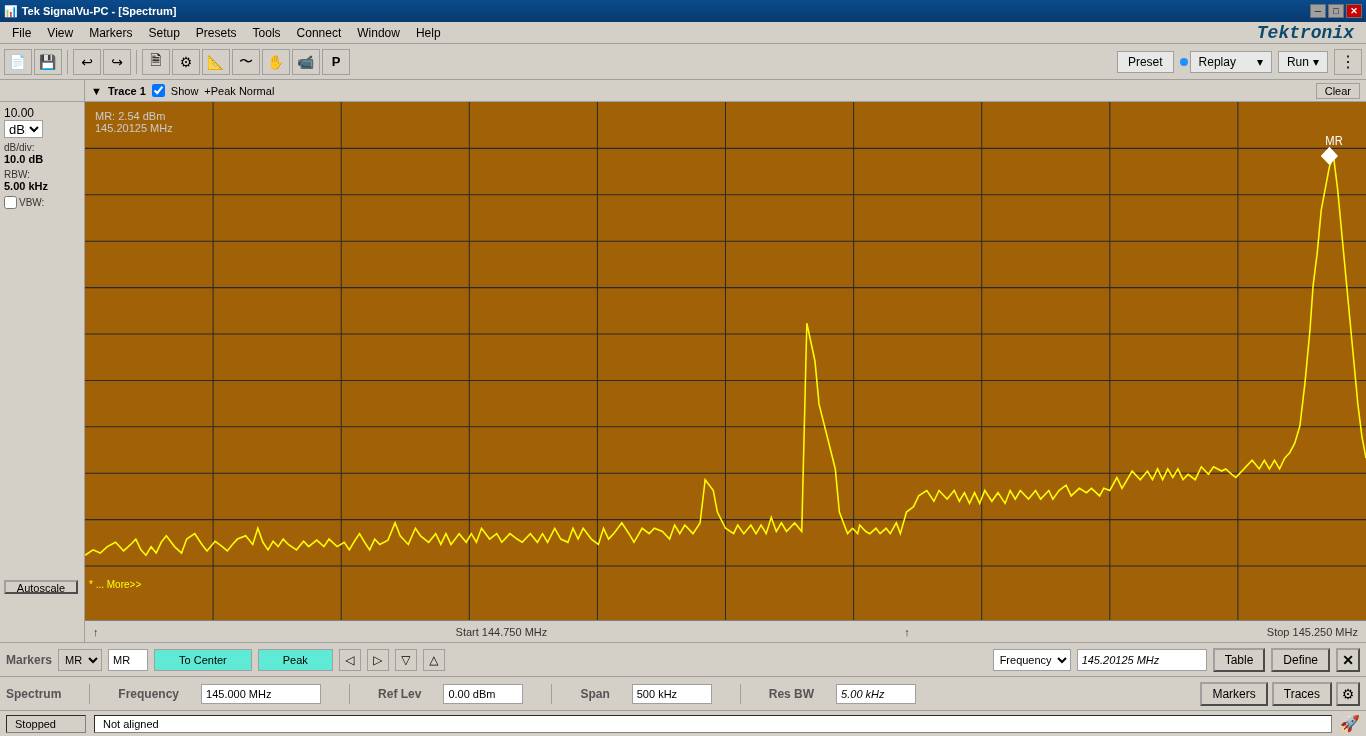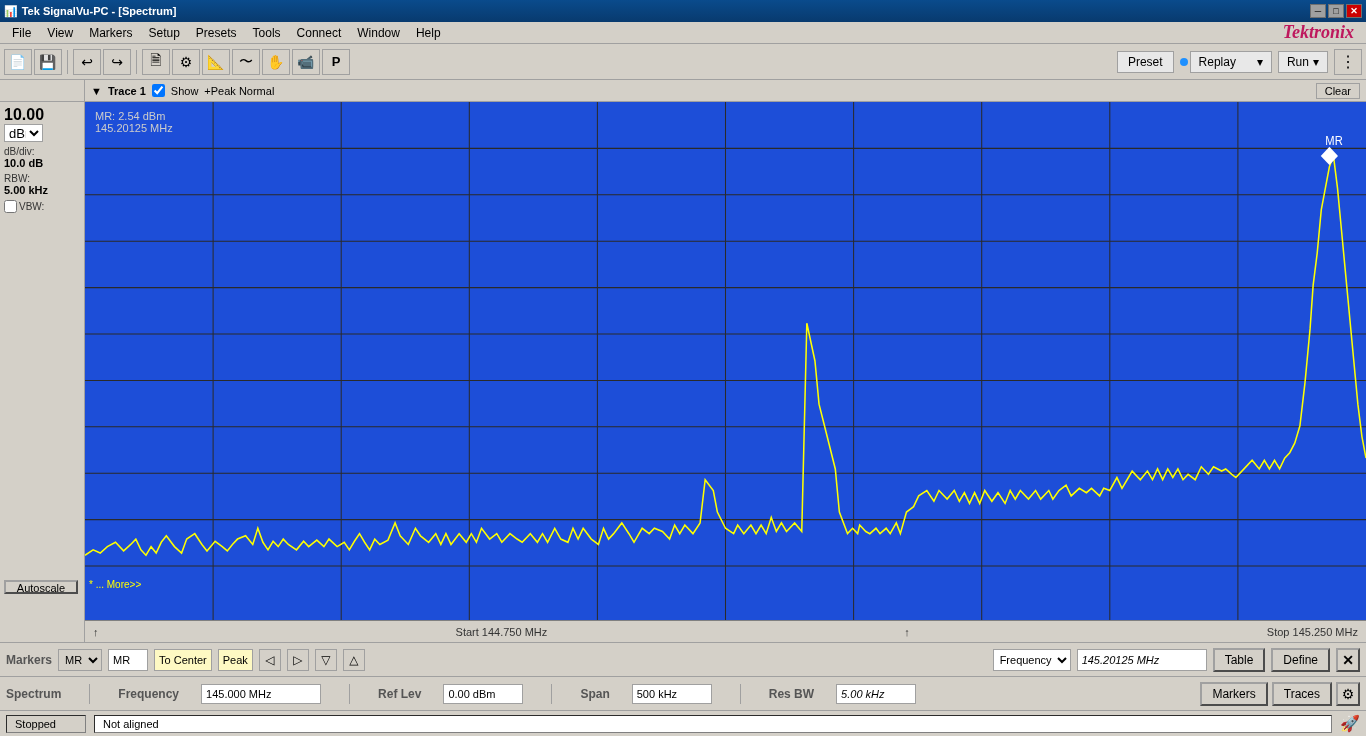--- a/index.html
+++ b/index.html
@@ -37,23 +37,23 @@
       font-size: 12px;
     }
     #menubar .menu-item {
       padding: 2px 8px;
       cursor: pointer;
     }
     #menubar-right {
       margin-left: auto;
       font-size: 18px;
       font-weight: bold;
-      color: #be185d;
+      color: #0c4a6e;
       padding-right: 8px;
-      font-family: Liberation Serif, serif;
+      font-family: Liberation Mono, monospace;
       font-style: italic;
     }
 
     
     #toolbar {
       background: #d4d0c8;
       height: 36px;
       display: flex;
       align-items: center;
       padding: 2px 4px;
@@ -238,24 +238,24 @@
     .bar-sep { width: 1px; height: 20px; background: #a0a0a0; margin: 0 6px; }
     .bar-input {
       background: white;
       border: 1px solid #a0a0a0;
       height: 20px;
       padding: 0 4px;
       font-size: 11px;
       width: 120px;
     }
     .small-btn {
-      background: #fef9c3;
-      border: 1px solid #a0a0a0;
-      height: 22px;
-      padding: 0 4px;
+      background: #5eead4;
+      border: 1px solid #a0a0a0;
+      height: 22px;
+      padding: 0 24px;
       cursor: pointer;
       font-size: 11px;
     }
     .icon-btn {
       width: 22px; height: 22px;
       background: #d4d0c8;
       border: 1px solid #a0a0a0;
       display: flex; align-items: center; justify-content: center;
       cursor: pointer;
       font-size: 12px;
@@ -419,21 +419,21 @@
   </div>
 </div>
 
 <div style="display:flex; height:calc(736px - 22px - 22px - 36px - 34px - 34px - 26px); background:#d4d0c8;">
 
   <div id="left-panel">
 
     <div id="trace-header" style="background:#d4d0c8; height:22px; display:flex; align-items:center; gap:4px; font-size:11px; border-bottom:1px solid #a0a0a0; margin:-4px -4px 4px -4px; padding:0 4px;">
     </div>
     <div class="lp-row">
-      <div style="font-size:16px;font-weight:bold;">10.00</div>
+      <div style="font-size:12px;font-weight:normal;">10.00</div>
       <select class="lp-select">
         <option>dBm</option>
         <option>dBW</option>
         <option>V</option>
       </select>
     </div>
     <div class="lp-row">
       <div class="lp-label">dB/div:</div>
       <div class="lp-value">10.0 dB</div>
     </div>
@@ -455,21 +455,21 @@
       <span style="font-weight:bold;">Trace 1</span>
       <input type="checkbox" checked="" style="">
       <span>Show</span>
       <span>+Peak Normal</span>
       <button class="clear-btn" style="margin-left:auto;">Clear</button>
     </div>
 
     <div style="flex:1; display:flex; background:#000; position:relative;">
 
 
-      <div id="chart-inner" style="flex:1; position:relative; background:#1d4ed8; overflow:hidden;">
+      <div id="chart-inner" style="flex:1; position:relative; background:#a16207; overflow:hidden;">
 
         <div class="marker-info">
           <div>MR: 2.54 dBm</div>
           <div>145.20125 MHz</div>
         </div>
 
         <div class="more-text">* ... More&gt;&gt;</div>
 
         <svg id="chart-svg" viewBox="0 0 1260 480" preserveAspectRatio="none">
 

